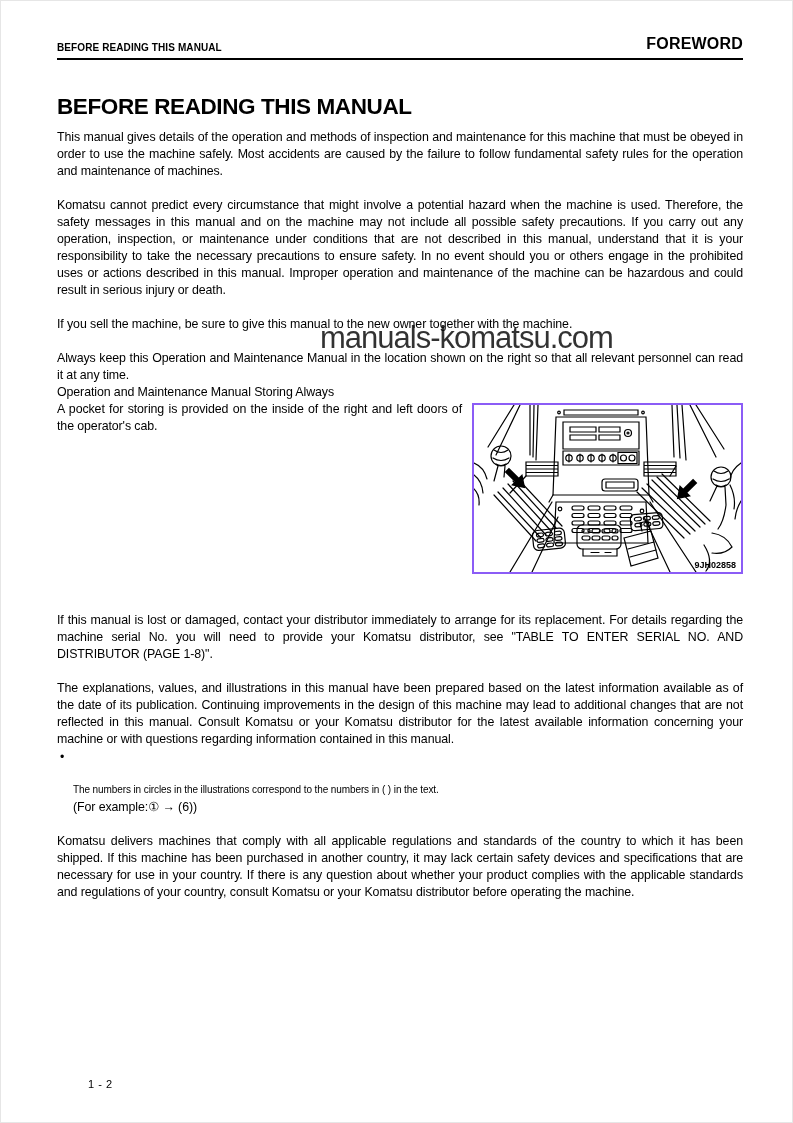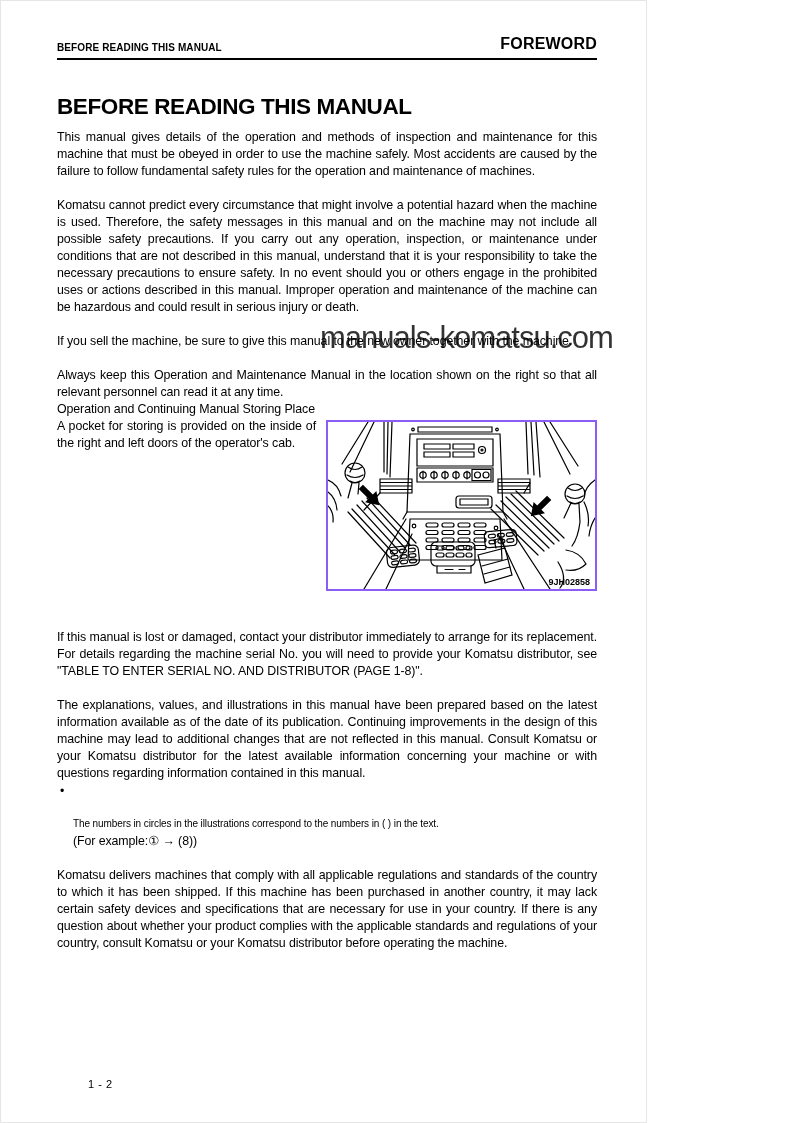--- a/index.html
+++ b/index.html
@@ -1,18 +1,18 @@
 <!DOCTYPE html>
 <html><head>
 <meta charset="utf-8">
 <style>
   html,body{margin:0;padding:0;background:#fff;}
   .page{
     position:relative;
-    width:647px;height:1123px;
+    width:793px;height:1123px;
     background:#fff;
     font-family:"Liberation Sans", sans-serif;
     color:#000;
     overflow:hidden;
     box-shadow:inset 0 0 0 1px #e6e6e6;
   }
   .runhead{
     position:absolute;top:0;left:57px;right:50px;height:60px;
     display:flex;justify-content:space-between;align-items:flex-end;
     border-bottom:2px solid #000;padding-bottom:5px;box-sizing:border-box;
@@ -62,21 +62,21 @@
 
   <div class="content">
     <h1 class="title">BEFORE READING THIS MANUAL</h1>
 
     <p>This manual gives details of the operation and methods of inspection and maintenance for this machine that must be obeyed in order to use the machine safely. Most accidents are caused by the failure to follow fundamental safety rules for the operation and maintenance of machines.</p>
     <p>Komatsu cannot predict every circumstance that might involve a potential hazard when the machine is used. Therefore, the safety messages in this manual and on the machine may not include all possible safety precautions. If you carry out any operation, inspection, or maintenance under conditions that are not described in this manual, understand that it is your responsibility to take the necessary precautions to ensure safety. In no event should you or others engage in the prohibited uses or actions described in this manual. Improper operation and maintenance of the machine can be hazardous and could result in serious injury or death.</p>
     <p>If you sell the machine, be sure to give this manual to the new owner together with the machine.</p>
 
     <div class="storing">
       <p class="tight">Always keep this Operation and Maintenance Manual in the location shown on the right so that all relevant personnel can read it at any time.</p>
-      <p class="tight">Operation and Continuing Manual Storing Place</p>
+      <p class="tight">Operation and Maintenance Manual Storing Always</p>
 
       <div class="figure">
         <svg viewBox="0 0 267 167" xmlns="http://www.w3.org/2000/svg">
           <g fill="none" stroke="#000" stroke-width="1.2" stroke-linecap="round">
 
             <rect x="90" y="5" width="74" height="5"></rect>
             <circle cx="85" cy="7.5" r="1.3"></circle>
               <circle cx="169" cy="7.5" r="1.3"></circle>
             <path d="M56,0 L56,50 M60,0 L59,52 M64,0 L62,55"></path>
             <path d="M40,0 L14,42 M46,0 L22,50"></path>
@@ -214,21 +214,21 @@
       <p class="tight">A pocket for storing is provided on the inside of the right and left doors of the operator's cab.</p>
     </div>
 
     <p class="after-figure">If this manual is lost or damaged, contact your distributor immediately to arrange for its replacement. For details regarding the machine serial No. you will need to provide your Komatsu distributor, see "TABLE TO ENTER SERIAL NO. AND DISTRIBUTOR (PAGE 1-8)".</p>
     <p class="mb0">The explanations, values, and illustrations in this manual have been prepared based on the latest information available as of the date of its publication. Continuing improvements in the design of this machine may lead to additional changes that are not reflected in this manual. Consult Komatsu or your Komatsu distributor for the latest available information concerning your machine or with questions regarding information contained in this manual.</p>
 
     <div class="bullet-row">
       <span class="bullet-marker">•</span>
       <span class="bullet-text">The numbers in circles in the illustrations correspond to the numbers in ( ) in the text.</span>
     </div>
-    <p class="example">(For example:① → (8))</p>
+    <p class="example">(For example:① → (6))</p>
 
     <p>Komatsu delivers machines that comply with all applicable regulations and standards of the country to which it has been shipped. If this machine has been purchased in another country, it may lack certain safety devices and specifications that are necessary for use in your country. If there is any question about whether your product complies with the applicable standards and regulations of your country, consult Komatsu or your Komatsu distributor before operating the machine.</p>
   </div>
 
   <div class="watermark">manuals-komatsu.com</div>
 
   <div class="footer">1 - 2</div>
 </div>
 
 </body></html>

